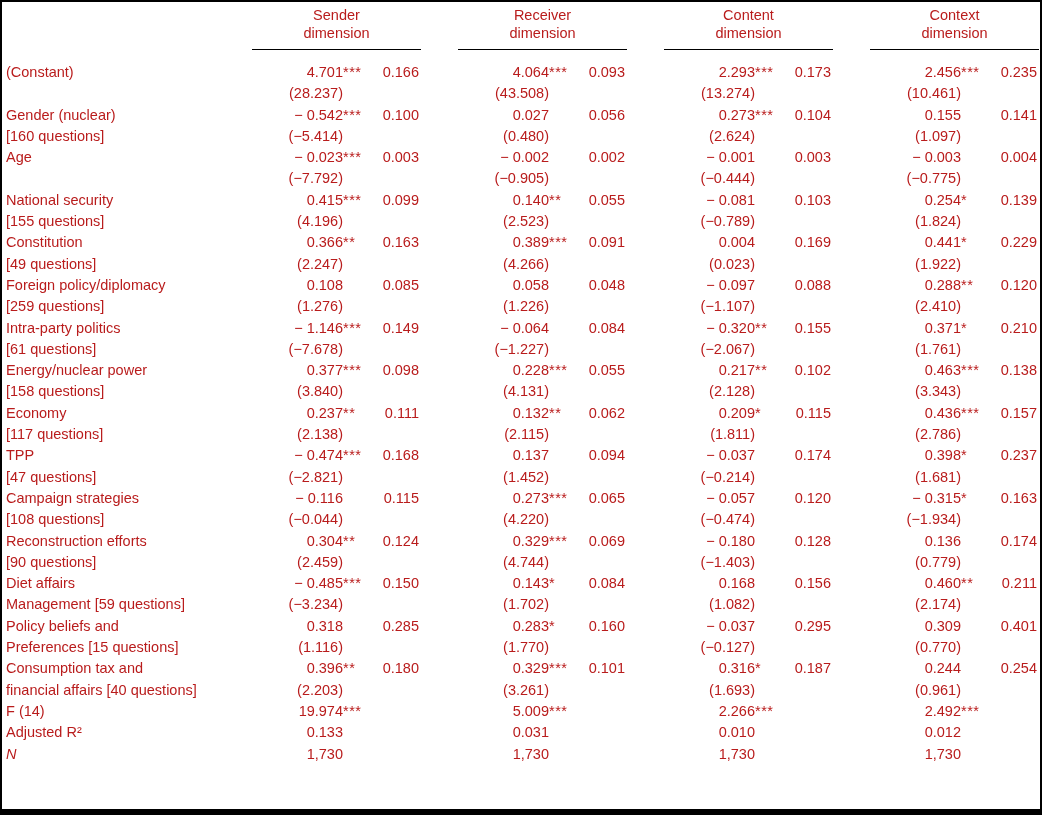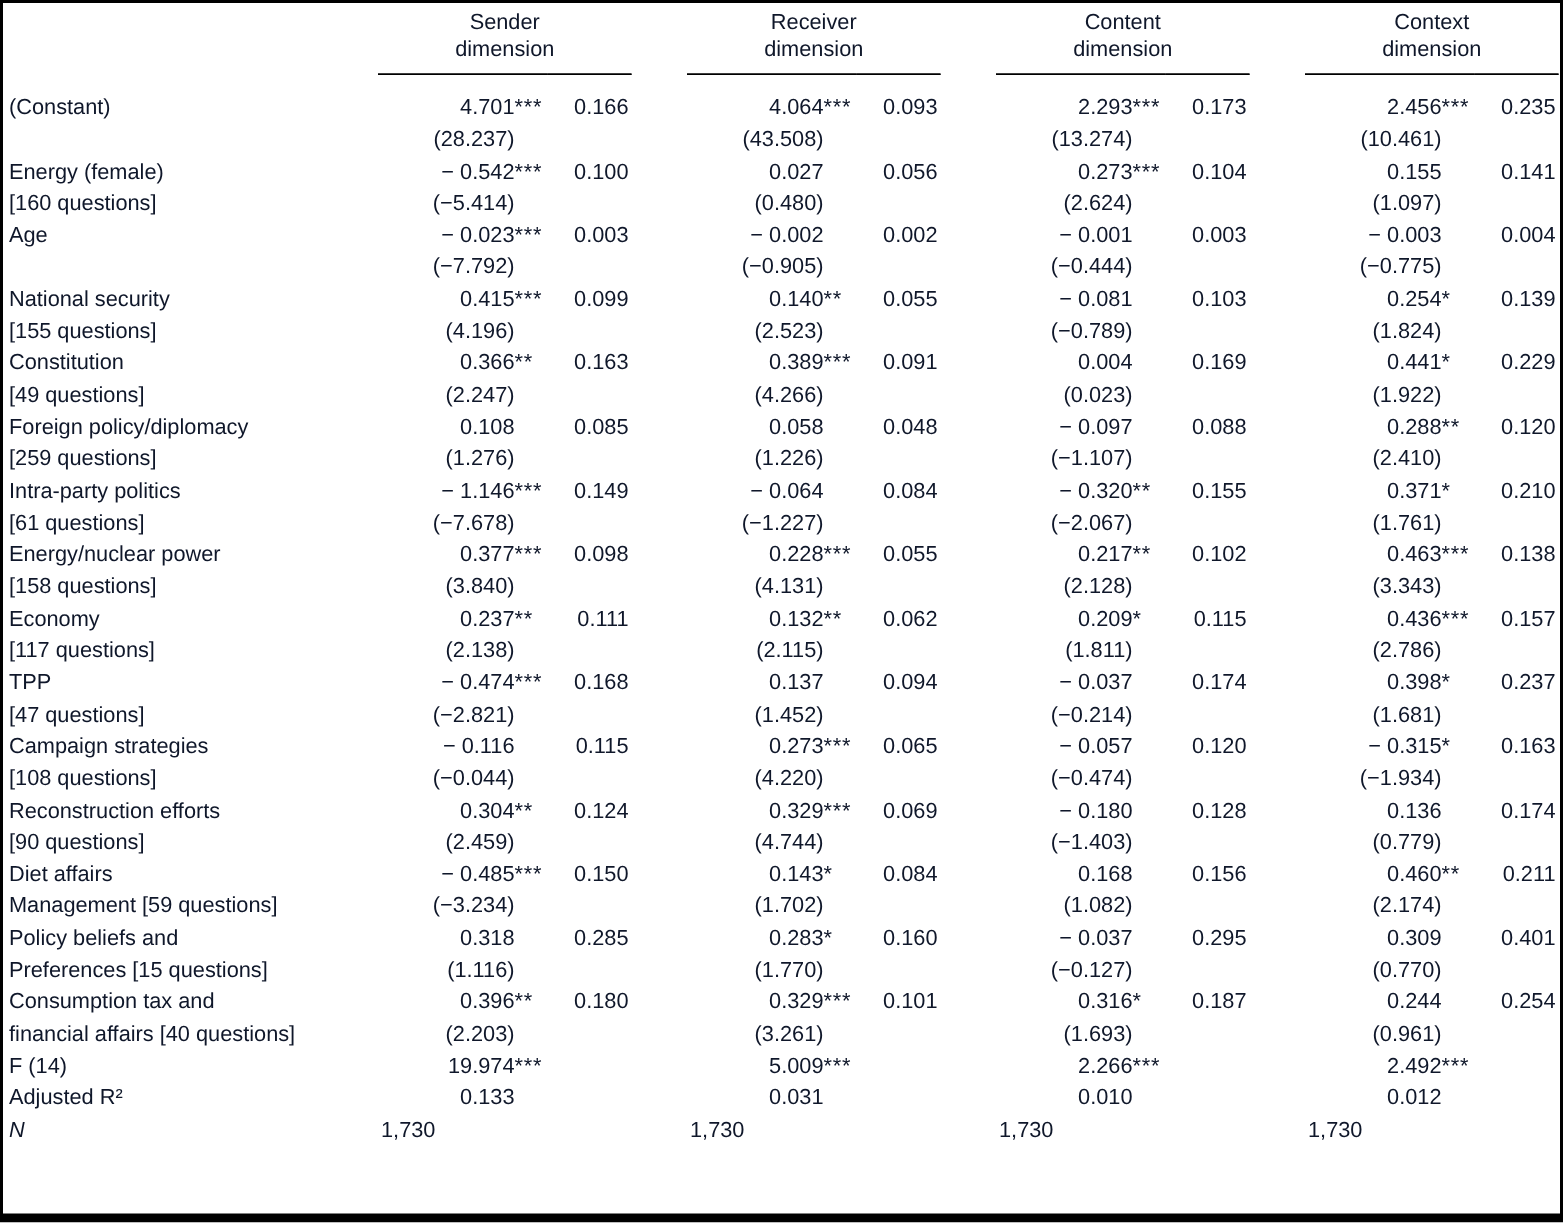--- a/index.html
+++ b/index.html
@@ -5,21 +5,21 @@
   html,body { margin:0; padding:0; background:#fff; }
   body { font-family:"Liberation Sans","DejaVu Sans",sans-serif; color:#000; }
   .frame {
     width:1042px; height:815px; box-sizing:border-box;
     border:2px solid #000; border-bottom:6px solid #000;
     background:#fff; overflow:hidden;
   }
   table.results {
     border-collapse:collapse; table-layout:fixed;
     width:1037px; margin-top:2px;
-    font-size:14.5px; color:#0f172a;
+    font-size:14.5px; color:#b91c1c;
   }
   th { font-weight:normal; }
   
   th.grp {
     text-align:center; vertical-align:bottom;
     padding:2px 0 7px 0;
     border-bottom:1.5px solid #000;
   }
   th.grp .gline { line-height:18px; white-space:nowrap; }
   thead th.sp0, thead th.lbl0 { border-bottom:none; }
@@ -30,21 +30,21 @@
     border-bottom:2px solid #000;
   }
   tr.subhead th.beta { text-align:left; padding-left:2px; }
   tr.subhead th.se   { text-align:right; padding-right:2px; }
   
   tbody td, tfoot td { vertical-align:top; padding:0; }
   tbody tr.first td { padding-top:12px; }
   .line { height:21.3px; line-height:21.3px; white-space:nowrap; }
   td.lbl { padding-left:4px; }
   td.beta { text-align:right; }
-  td.beta.leftal { text-align:left; padding-left:2px; }
+  td.beta.leftal { text-align:right; padding-left:2px; }
   td.se { text-align:right; padding-right:2px; }
   .st { display:inline-block; width:22px; text-align:left; letter-spacing:0.5px; }
   .italic { font-style:italic; }
 </style>
 </head>
 <body>
 
 <div class="frame">
   <table class="results">
     <colgroup>
@@ -122,21 +122,21 @@
             <div class="line"><span class="val">2.456</span><span class="st">***</span></div>
             <div class="line"><span class="val">(10.461)</span><span class="st"></span></div>
           </td>
           <td class="se">
             <div class="line">0.235</div>
             <div class="line"></div>
           </td>
         </tr>
         <tr>
           <td class="lbl">
-            <div class="line">Energy (female)</div>
+            <div class="line">Gender (nuclear)</div>
             <div class="line">[160 questions]</div>
           </td>
           <td class="beta">
             <div class="line"><span class="val">− 0.542</span><span class="st">***</span></div>
             <div class="line"><span class="val">(−5.414)</span><span class="st"></span></div>
           </td>
           <td class="se">
             <div class="line">0.100</div>
             <div class="line"></div>
           </td>

